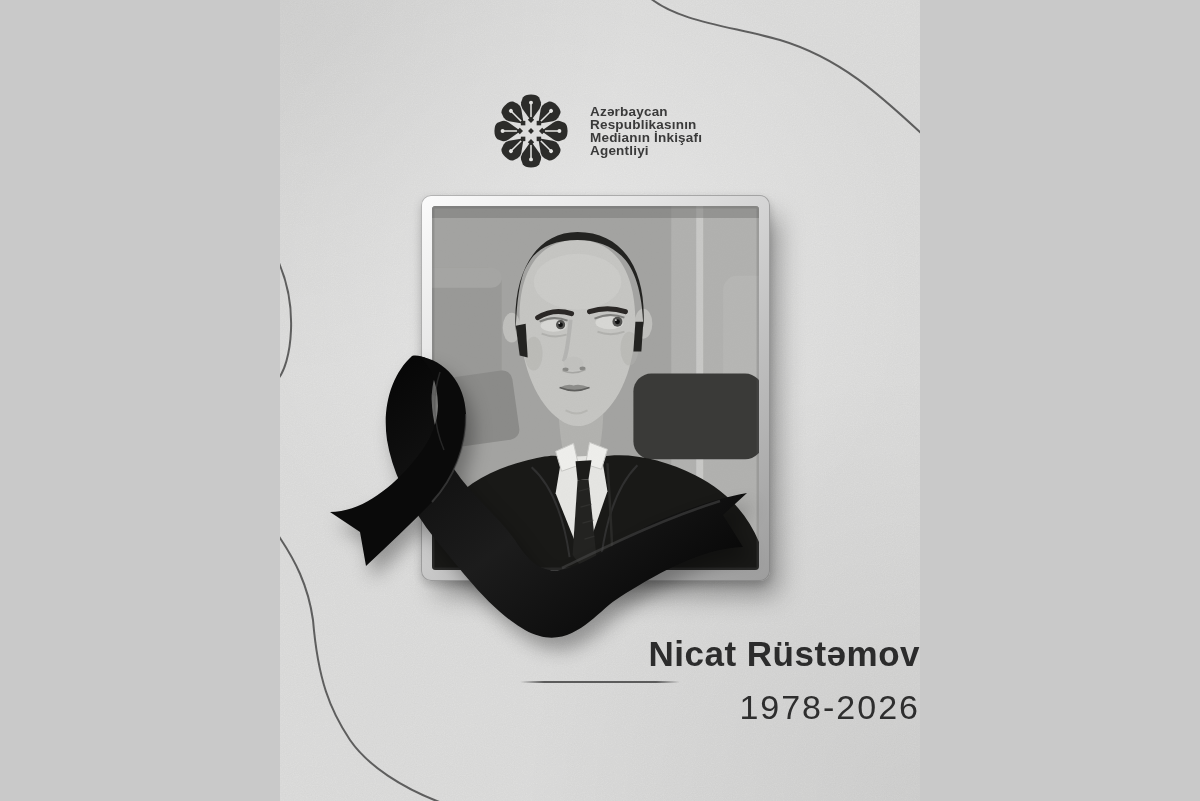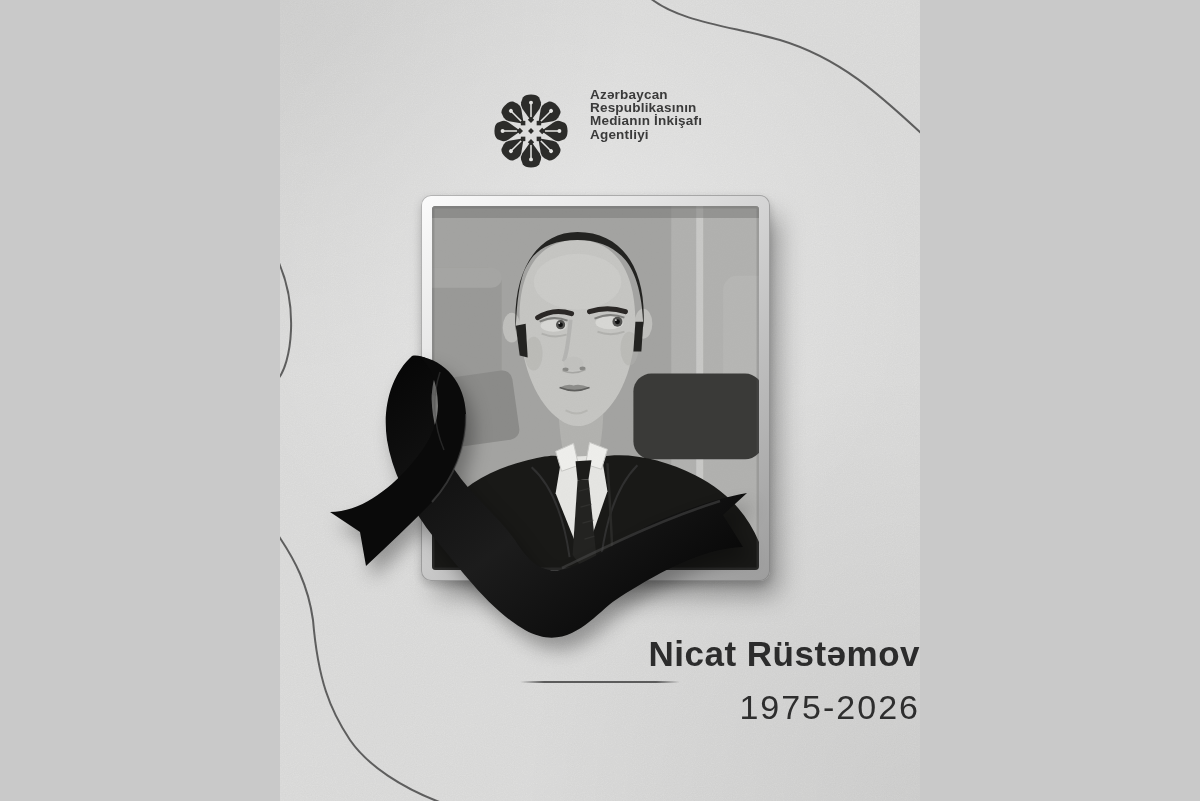--- a/index.html
+++ b/index.html
@@ -17,21 +17,21 @@
   .paper-tint{
     position:absolute;inset:0;pointer-events:none;
     background:
       radial-gradient(90% 70% at 45% 35%, rgba(255,255,255,.30), rgba(255,255,255,0) 60%),
       radial-gradient(140% 120% at 100% 100%, rgba(0,0,0,.06), rgba(0,0,0,0) 45%),
       radial-gradient(140% 120% at 0% 0%, rgba(0,0,0,.05), rgba(0,0,0,0) 40%);
   }
   
   .brand{
     position:absolute;left:0;top:88px;width:100%;
-    display:flex;justify-content:center;align-items:flex-start;gap:16px;z-index:5;
+    display:flex;justify-content:center;align-items:center;gap:16px;z-index:5;
   }
   .brand-logo{width:86px;height:86px;flex:0 0 auto;}
   .brand-name{
     width:122px;font-size:13.5px;line-height:13.2px;font-weight:700;
     letter-spacing:.2px;color:#3a3a3a;
   }
   .brand-name div{white-space:nowrap;}
   
   .frame{
     position:absolute;left:141px;top:195px;width:349px;height:386px;
@@ -260,17 +260,17 @@
 
         <path d="M 186,414 C 187,446 174,478 152,502" stroke="#575757" stroke-width="2" fill="none" opacity="0.5"></path>
         <path d="M 282,568 C 330,545 380,520 440,501" stroke="#4e4e4e" stroke-width="2.5" fill="none" opacity="0.5"></path>
         <path d="M 160,372 C 152,396 153,424 164,450" stroke="#4a4a4a" stroke-width="1.5" fill="none" opacity="0.45"></path>
       </g>
     </svg>
 
     <div class="memorial">
       <p class="memorial-name">Nicat Rüstəmov</p>
       <hr class="memorial-divider">
-      <p class="memorial-years">1975-2026</p>
+      <p class="memorial-years">1978-2026</p>
     </div>
 
   </div>
 </div>
 
 </body></html>

